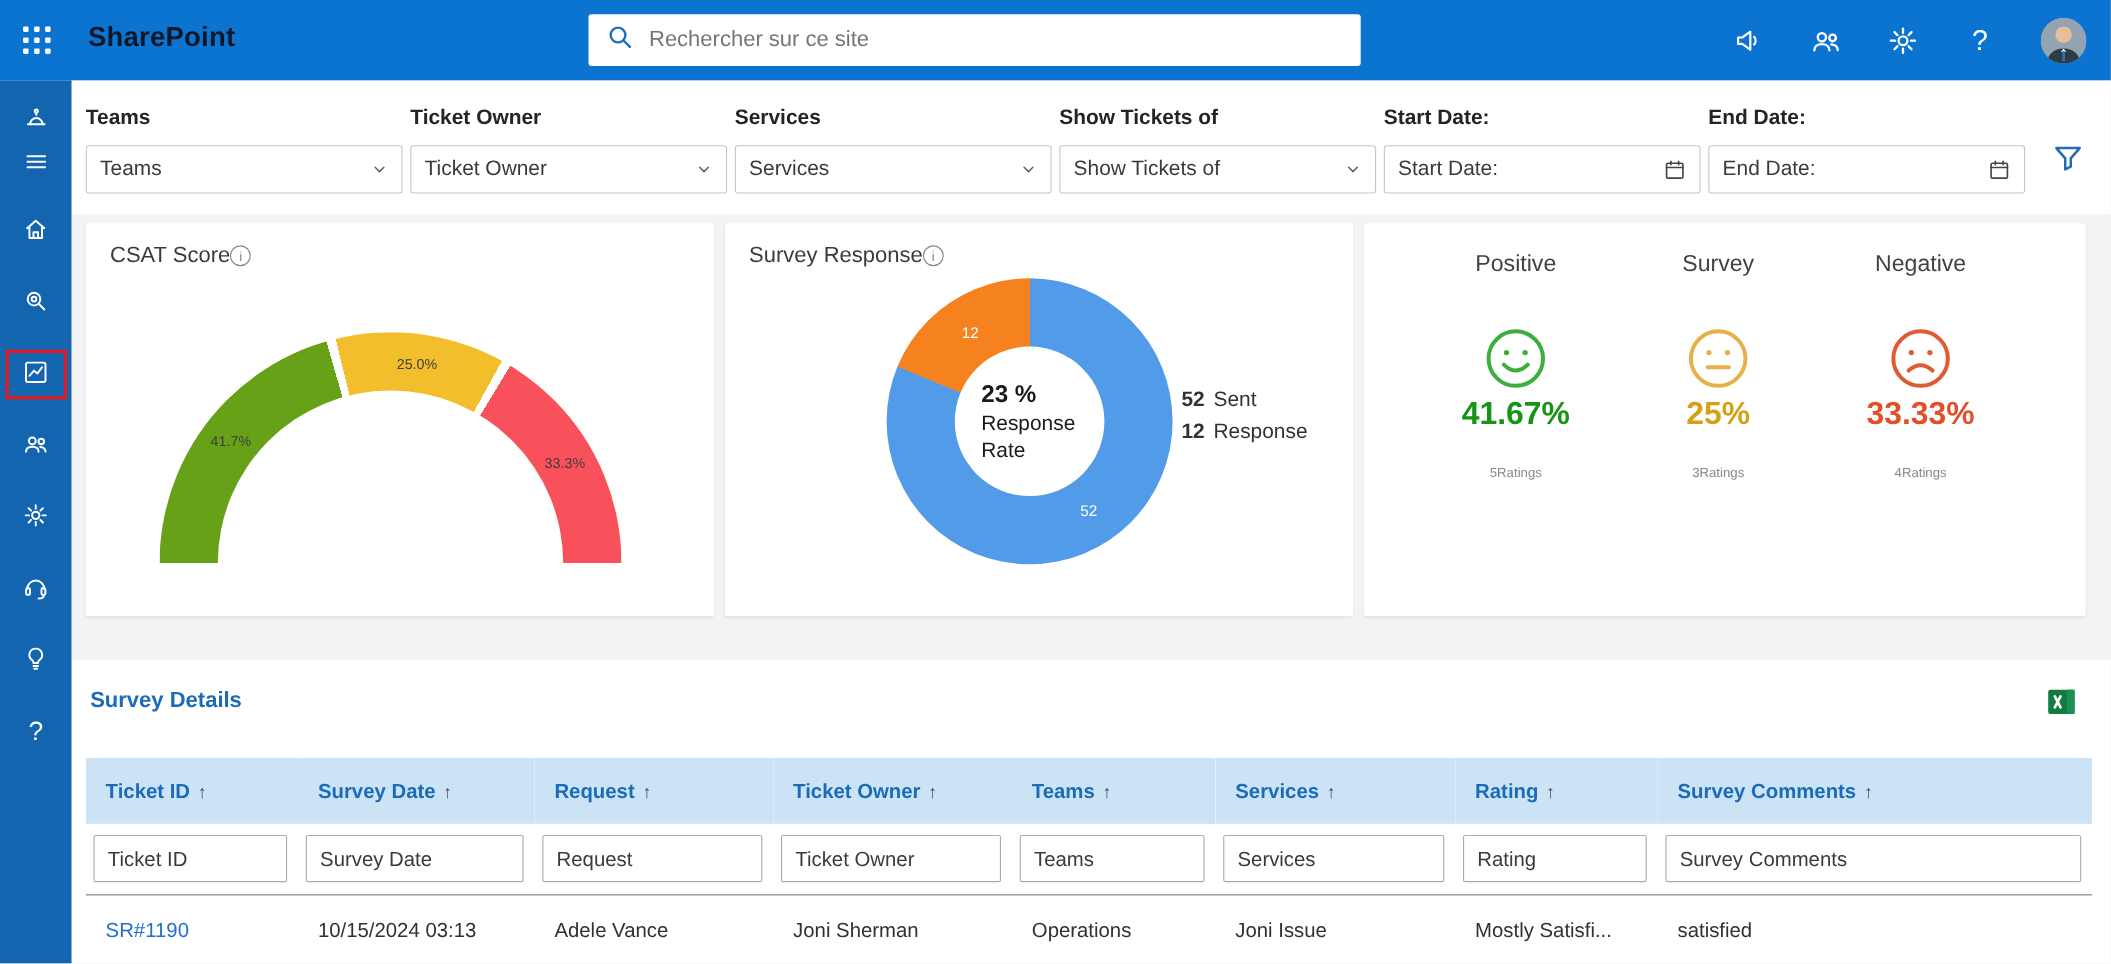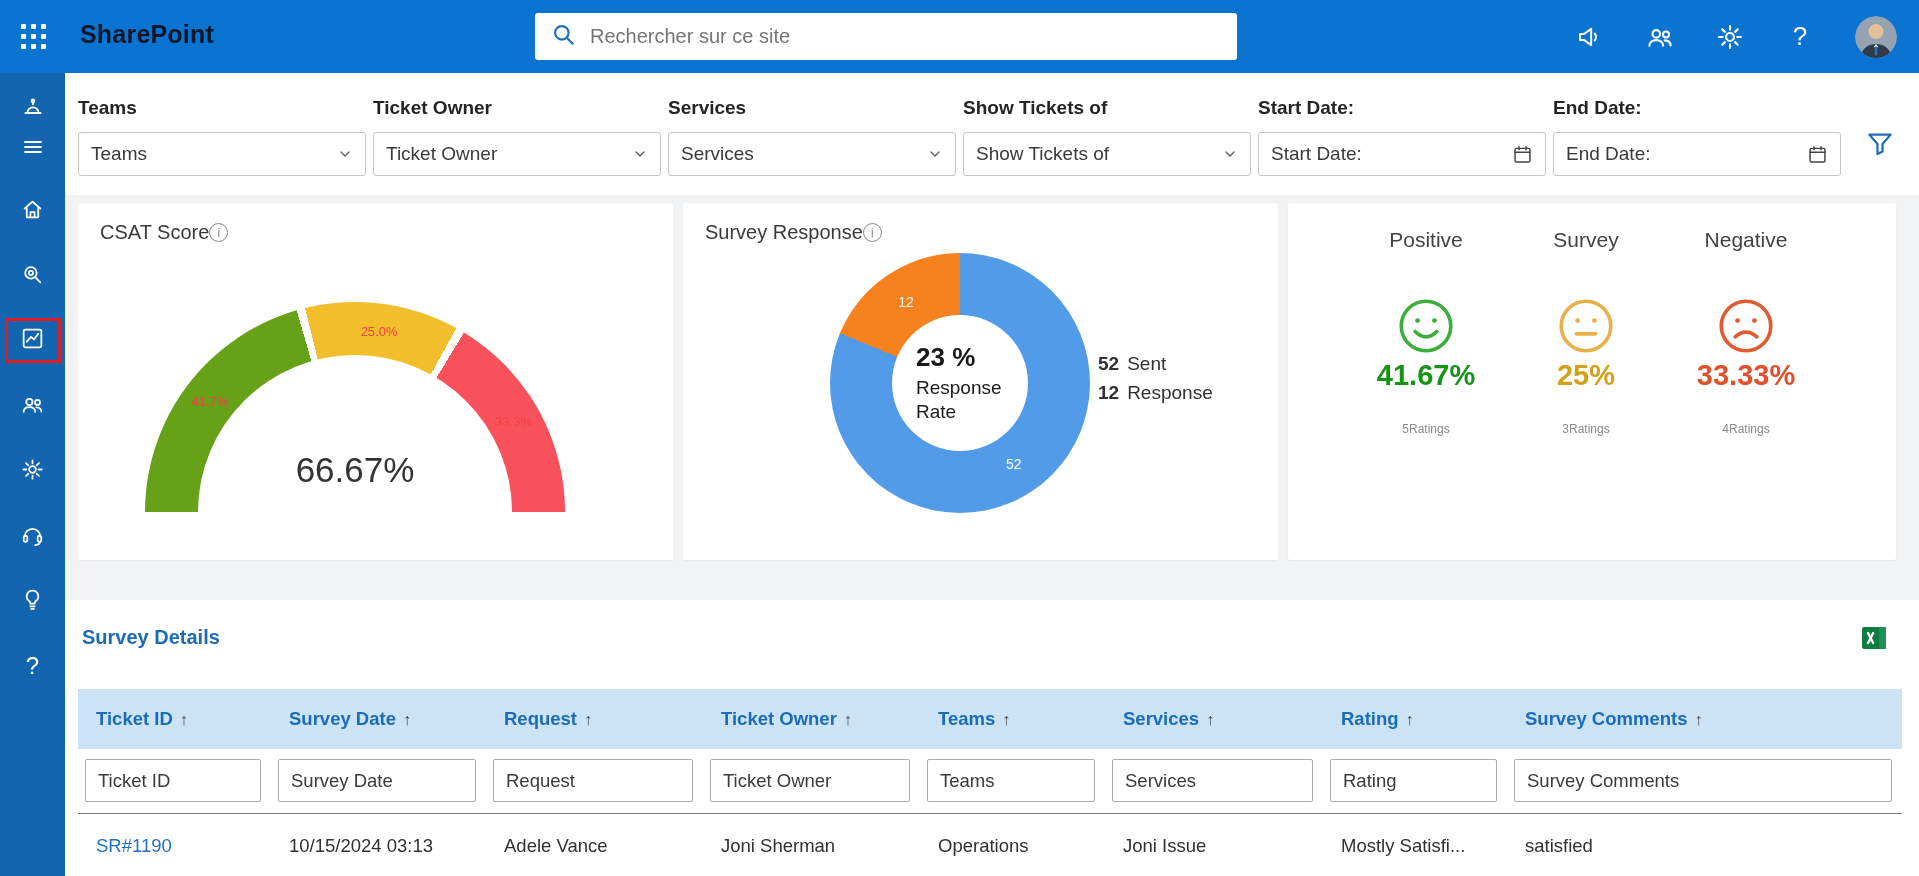--- a/index.html
+++ b/index.html
@@ -49,36 +49,36 @@
   .card-title { position:absolute; left:22px; top:18px; display:flex; align-items:center; gap:0;
                 font-size:20px; color:#3B3A39; }
   .info-icon { width:19px; height:19px; border:1.5px solid #8A8886; border-radius:50%; color:#8A8886; font-size:12px;
                display:flex; align-items:center; justify-content:center; cursor:pointer; flex:0 0 auto; }
 
   
   .gauge-wrap { position:absolute; left:67px; top:99px; width:420px; height:210px; overflow:hidden; }
   .gauge-arc { position:absolute; left:0; top:0; width:420px; height:420px; border-radius:50%; }
   .gauge-hole { position:absolute; left:53px; top:53px; width:314px; height:314px; border-radius:50%; background:#fff; }
   .gauge-center { position:absolute; left:0; top:148px; width:100%; text-align:center; font-size:35px; color:#333; }
-  .gauge-label { position:absolute; transform:translate(-50%,-50%); color:#ef4444; font-size:13px; }
+  .gauge-label { position:absolute; transform:translate(-50%,-50%); color:#404040; font-size:13px; }
 
   
   .donut { position:absolute; left:147px; top:50px; width:260px; height:260px; border-radius:50%; }
   .donut-hole { position:absolute; left:62px; top:62px; width:136px; height:136px; border-radius:50%; background:#fff;
                 display:flex; flex-direction:column; justify-content:center; padding-left:24px; }
-  .donut-center-value { font-size:26px; font-weight:700; color:#1b1a19; }
+  .donut-center-value { font-size:22px; font-weight:700; color:#1b1a19; }
   .donut-center-label { font-size:19px; color:#1b1a19; width:96px; line-height:1.25; margin-top:3px; }
   .donut-label { position:absolute; transform:translate(-50%,-50%); color:#fff; font-size:14px; }
   .donut-legend { position:absolute; left:415px; top:150px; display:flex; flex-direction:column; gap:7px;
                   font-size:19px; color:#323130; }
   .legend-row { display:flex; gap:8px; align-items:baseline; }
   .legend-row b { font-weight:700; }
 
   
-  .sentiments { display:flex; justify-content:space-between; padding:25px 70px 0 58px; }
+  .sentiments { display:flex; justify-content:space-between; padding:25px 70px 0 58px;gap:24px; }
   .senti { width:160px; display:flex; flex-direction:column; align-items:center; }
   .senti-label { font-size:21px; color:#424242; }
   .senti-icon { margin-top:45px; }
   .senti-icon svg { width:58px; height:58px; }
   .senti-percent { font-size:29px; font-weight:700; }
   .senti-ratings { margin-top:30px; font-size:12px; color:#8A8886; }
 
   
   .details { background:#fff; margin-top:40px; height:276px; position:relative; padding:0 17px 0 13px; }
   .details-header { height:89px; padding:26px 14px 0 4px; display:flex; justify-content:space-between; align-items:flex-start; }
@@ -328,21 +328,20 @@
     <section class="cards">
 
       <div class="card">
         <div class="card-title">
           <span>CSAT Score</span>
           <span class="info-icon">i</span>
         </div>
         <div class="gauge-wrap">
           <div class="gauge-arc" style="background: conic-gradient(from 270deg, rgb(102, 161, 23) 0deg, rgb(102, 161, 23) 73.86deg, rgb(255, 255, 255) 73.86deg, rgb(255, 255, 255) 75.06deg, rgb(255, 255, 255) 75.06deg, rgb(255, 255, 255) 76.26deg, rgb(242, 190, 43) 76.26deg, rgb(242, 190, 43) 118.86deg, rgb(255, 255, 255) 118.86deg, rgb(255, 255, 255) 120.06deg, rgb(255, 255, 255) 120.06deg, rgb(255, 255, 255) 121.26deg, rgb(249, 81, 92) 121.26deg, rgb(249, 81, 92) 180deg, transparent 180deg, transparent 360deg);"></div>
           <div class="gauge-hole"></div>
-          <div class="gauge-center">66.67%</div>
         <span class="gauge-label" style="left: 64.8747px; top: 98.5207px;">41.7%</span>
             <span class="gauge-label" style="left: 234.076px; top: 28.5907px;">25.0%</span>
             <span class="gauge-label" style="left: 368.531px; top: 118.583px;">33.3%</span>
           </div>
       </div>
 
       <div class="card">
         <div class="card-title">
           <span>Survey Response</span>
           <span class="info-icon">i</span>

